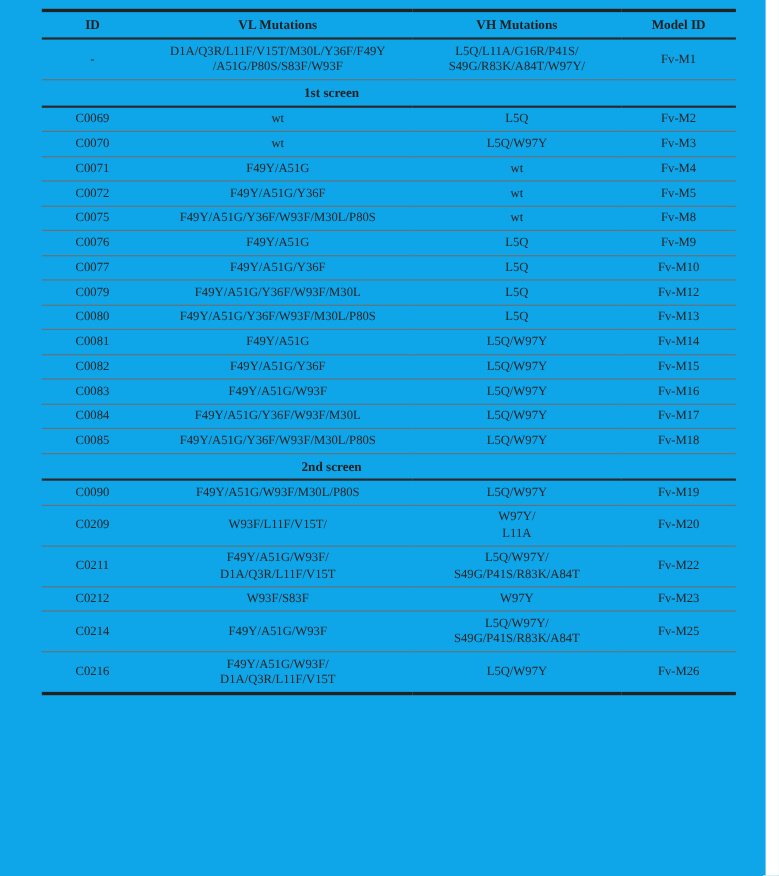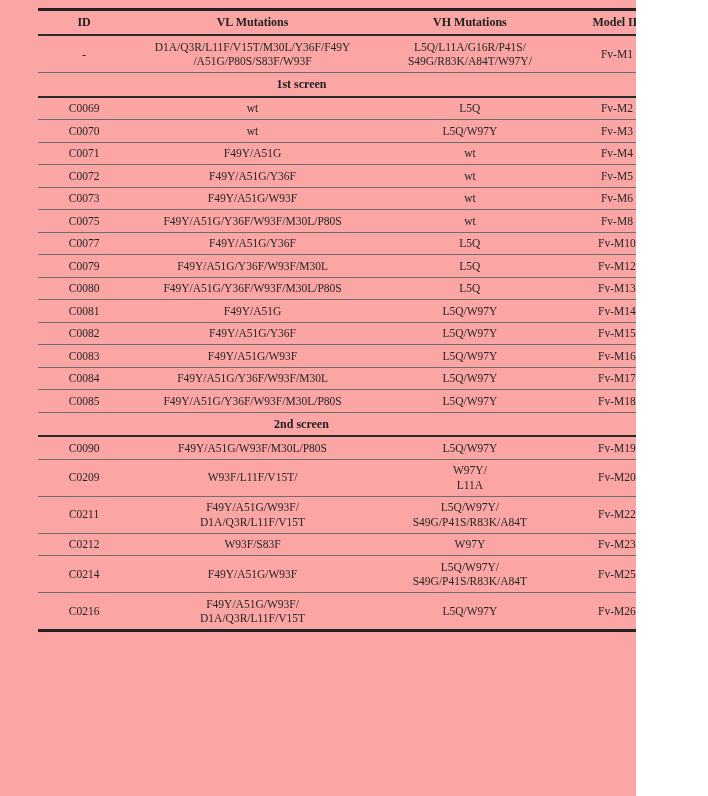--- a/index.html
+++ b/index.html
@@ -2,23 +2,23 @@
 <html><head>
 <meta charset="utf-8">
 <style>
   html, body {
     margin: 0;
     padding: 0;
     background: #ffffff;
   }
   .page {
     position: relative;
-    width: 636px;
+    width: 696px;
     height: 796px;
-    background: #fca5a5;
+    background: #0ea5e9;
     font-family: "Liberation Serif", "DejaVu Serif", serif;
     color: #262626;
     overflow: hidden;
   }
   table.mut-table {
     position: absolute;
     left: 38px;
     top: 8px;
     width: 631px;
     border-collapse: collapse;
@@ -108,30 +108,30 @@
           <td>wt</td>
           <td>Fv-M4</td>
         </tr>
         <tr>
           <td>C0072</td>
           <td>F49Y/A51G/Y36F</td>
           <td>wt</td>
           <td>Fv-M5</td>
         </tr>
         <tr>
-          <td>C0073</td>
-          <td>F49Y/A51G/W93F</td>
-          <td>wt</td>
-          <td>Fv-M6</td>
-        </tr>
-        <tr>
           <td>C0075</td>
           <td>F49Y/A51G/Y36F/W93F/M30L/P80S</td>
           <td>wt</td>
           <td>Fv-M8</td>
+        </tr>
+        <tr>
+          <td>C0076</td>
+          <td>F49Y/A51G</td>
+          <td>L5Q</td>
+          <td>Fv-M9</td>
         </tr>
         <tr>
           <td>C0077</td>
           <td>F49Y/A51G/Y36F</td>
           <td>L5Q</td>
           <td>Fv-M10</td>
         </tr>
         <tr>
           <td>C0079</td>
           <td>F49Y/A51G/Y36F/W93F/M30L</td>

